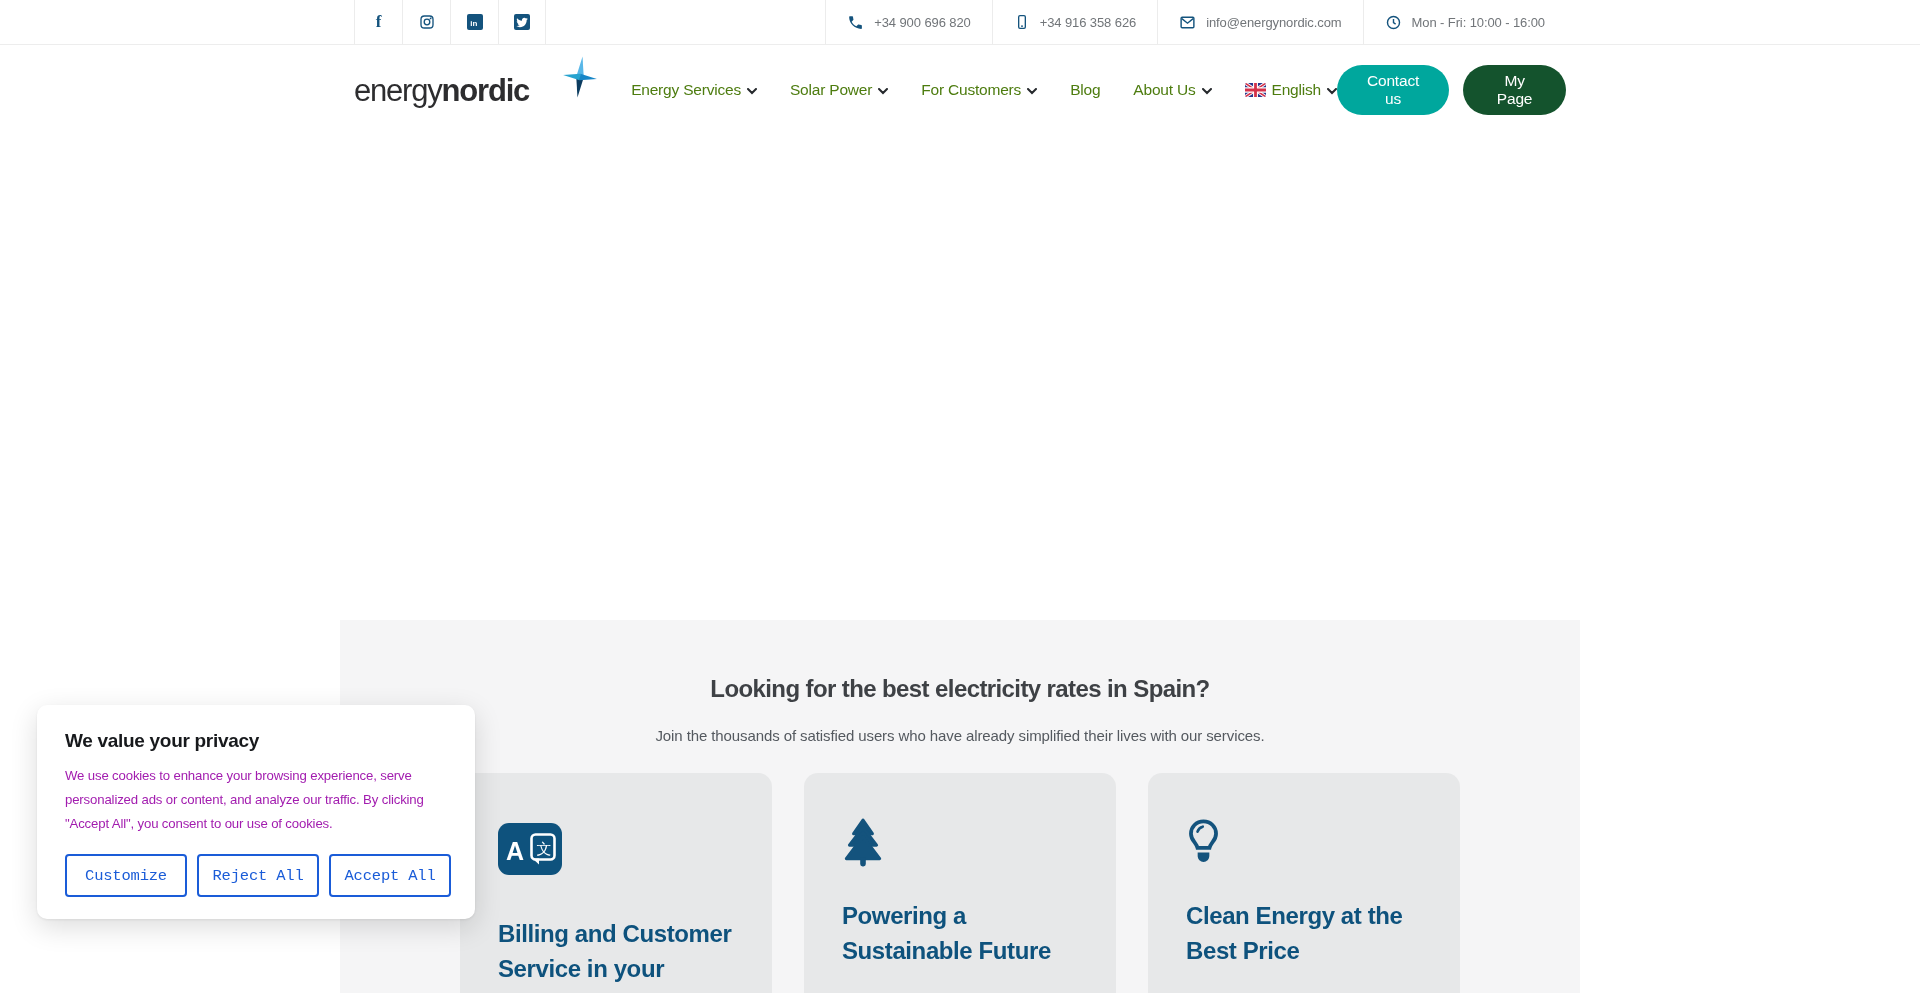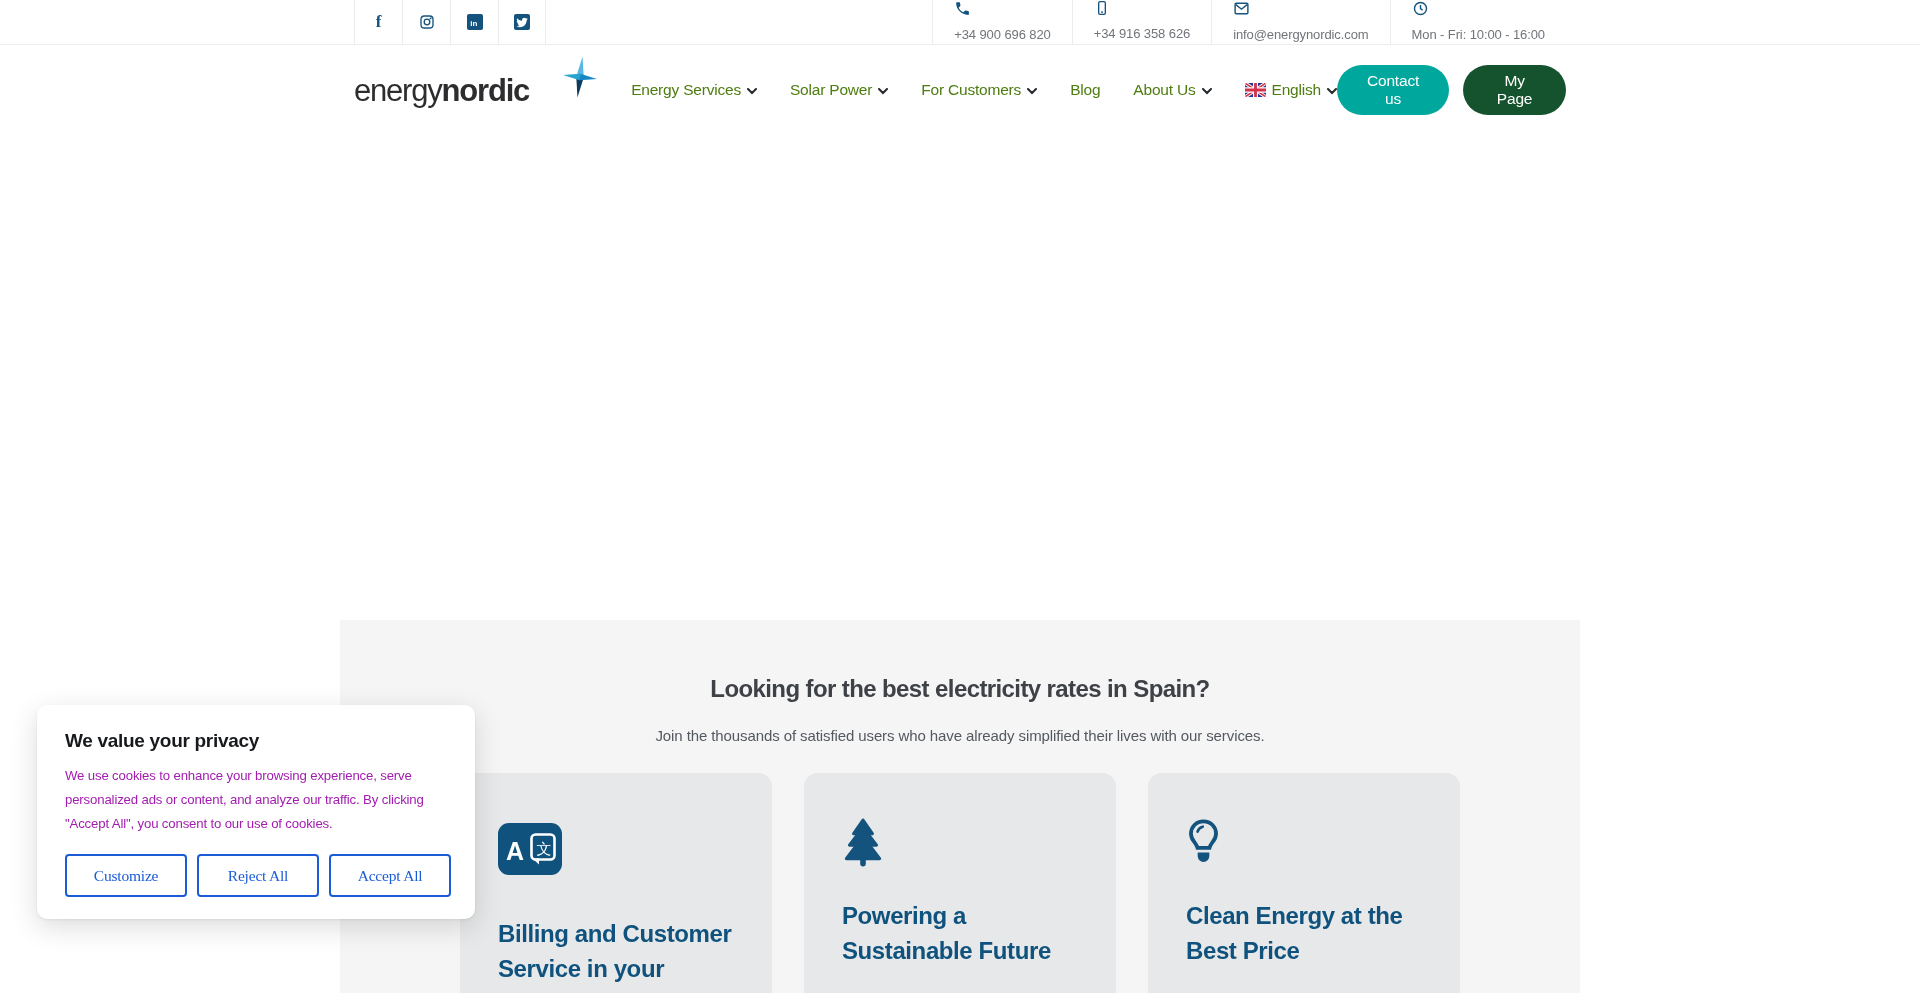--- a/index.html
+++ b/index.html
@@ -10,22 +10,22 @@
   .topbar { height:45px; background:#fff; border-bottom:1px solid #ededed; }
   .topbar-inner { width:1212px; margin:0 auto; height:100%; display:flex;
     justify-content:space-between; align-items:stretch; }
   .social-group { display:flex; align-items:stretch; }
   .social-cell { width:48px; display:flex; align-items:center; justify-content:center;
     border-left:1px solid #ececec; cursor:pointer; }
   .social-cell:last-child { border-right:1px solid #ececec; }
   .social-cell svg, .social-cell span { color:#14537d; }
   .fb-glyph { font-weight:bold; font-size:17px; font-family:"Liberation Serif", serif; }
   .contact-group { display:flex; align-items:stretch; }
-  .contact-cell { display:flex; align-items:flex-start; gap:10px; padding:0 21px;
-    border-left:1px solid #ececec; color:#717579; font-size:13px; letter-spacing:-0.1px;flex-direction:column; }
+  .contact-cell { display:flex; align-items:center; gap:10px; padding:0 21px;
+    border-left:1px solid #ececec; color:#717579; font-size:13px; letter-spacing:-0.1px; }
   .contact-cell svg { color:#14537d; flex:none; }
 
   
   .header { height:90px; background:#fff; }
   .header-inner { width:1212px; margin:0 auto; height:100%; display:flex; align-items:center; }
   .logo { display:flex; align-items:center; position:relative; cursor:pointer;gap:32px; }
   .logo-text { font-size:31px; color:#2d2d2f; letter-spacing:-1.2px; line-height:1; }
   .logo-energy { font-weight:normal; }
   .logo-nordic { font-weight:bold; }
   .logo-star { margin-left:2px; margin-top:-26px; }
@@ -60,21 +60,21 @@
 
   
   .cookie { position:fixed; left:37px; top:705px; width:438px; background:#fff;
     border-radius:10px; padding:25px 24px 22px 28px; z-index:50;
     box-shadow:0 8px 28px rgba(0,0,0,0.14), 0 1px 3px rgba(0,0,0,0.08); }
   .cookie-title { font-size:19px; font-weight:bold; color:#17191c; letter-spacing:-0.3px; }
   .cookie-body { margin-top:12px; font-size:13.2px; color:#a21caf; line-height:1.82;
     letter-spacing:-0.15px; }
   .cookie-buttons { margin-top:18px; display:flex; gap:10px; }
   .cookie-btn { flex:1; height:43px; background:#fff; border:2px solid #1a5cd8; border-radius:4px;
-    color:#1a5cd8; font-size:15.5px; cursor:pointer; font-family:Liberation Serif, serif; letter-spacing:-0.2px; }
+    color:#1a5cd8; font-size:15.5px; cursor:pointer; font-family:Liberation Mono, monospace; letter-spacing:-0.2px; }
 </style>
 </head>
 <body>
 
 <div class="topbar">
   <div class="topbar-inner">
     <div class="social-group">
       <a class="social-cell">
         <span class="fb-glyph">f</span>
       </a>

